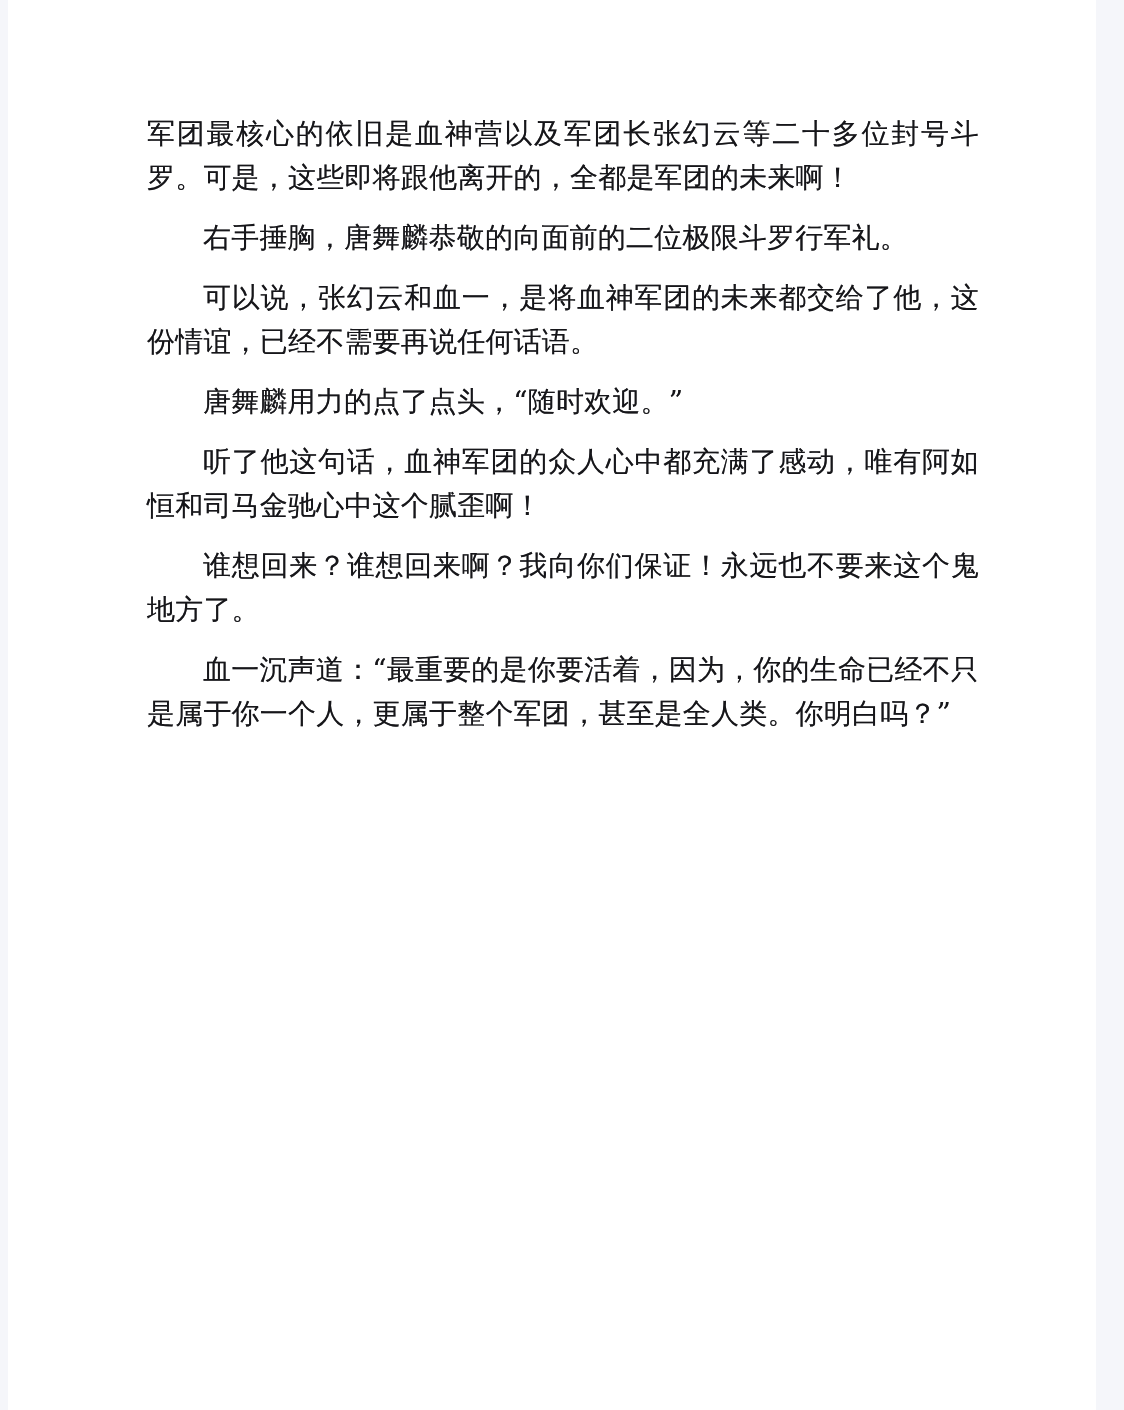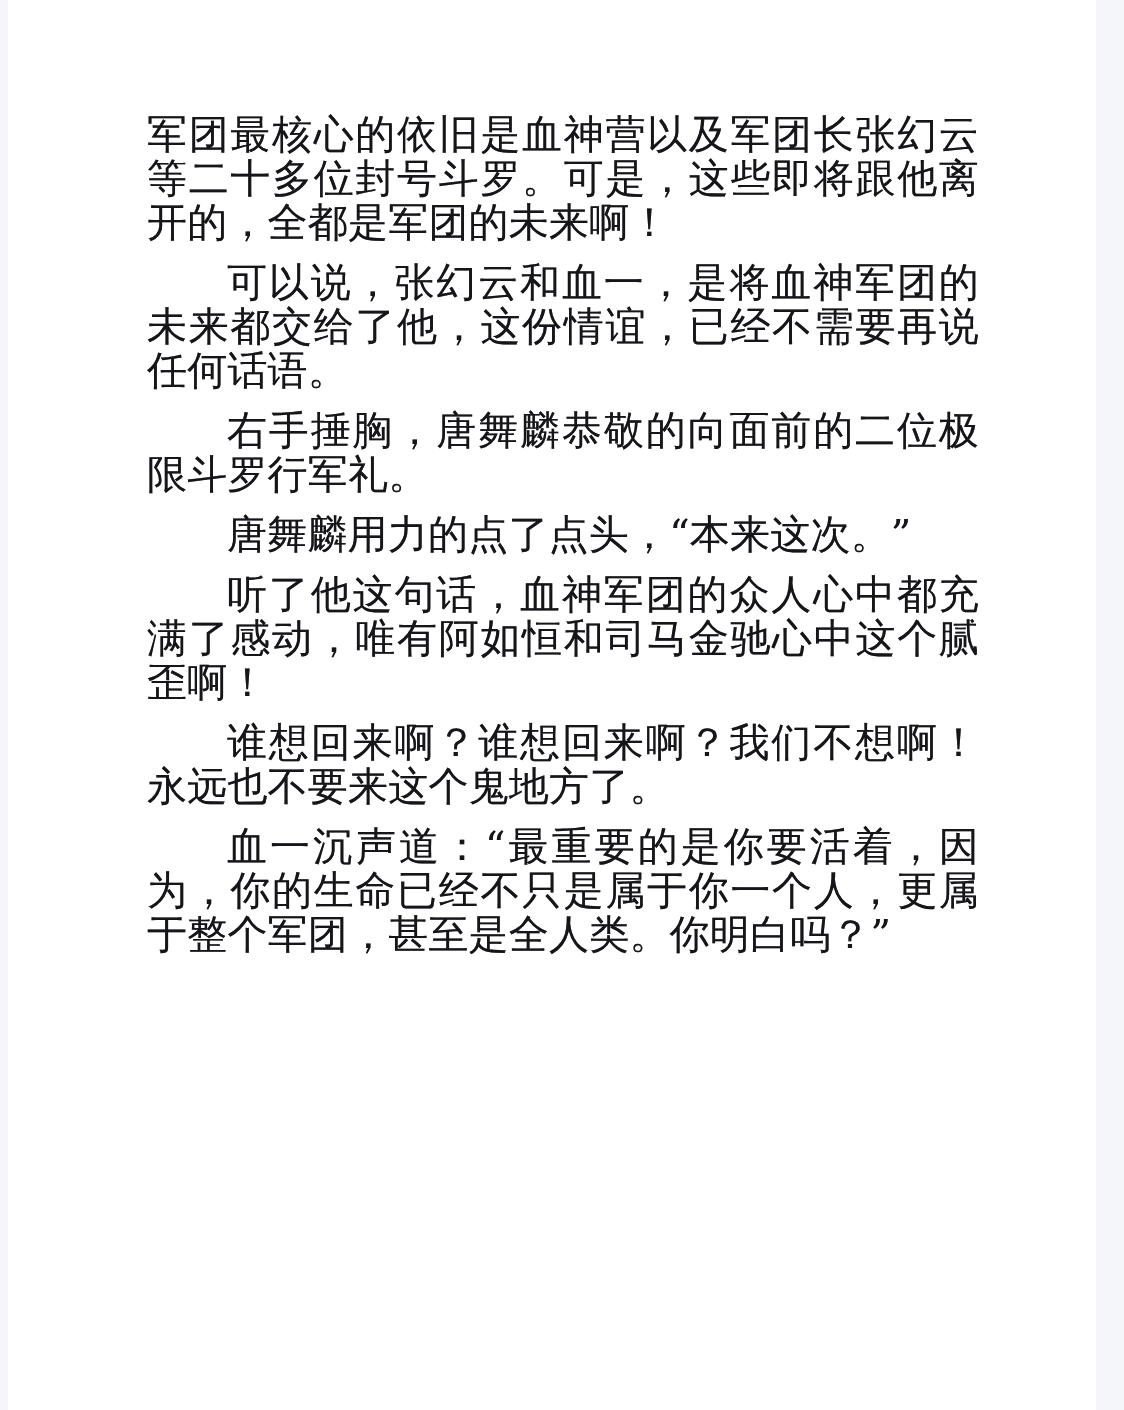--- a/index.html
+++ b/index.html
@@ -34,21 +34,21 @@
 
   .text-column {
     position: absolute;
     left: 139px;          
     top: 112px;
     width: 832px;
   }
 
   .para {
     margin: 0 0 16px 0;
-    font-size: 40px;
+    font-size: 28px;
     line-height: 44px;
     color: #16161a;
     text-align: justify;
     text-justify: inter-ideograph;
     letter-spacing: 0.2px;
     font-weight: 400;
     text-indent: 0;
     word-break: break-all;
   }
 
@@ -62,22 +62,22 @@
     text-shadow: 0 0 0.25px rgba(0,0,0,0.55);
   }
 </style>
 </head>
 <body>
 
 <div class="viewer">
   <div class="page-sheet">
     <div class="text-column">
       <p class="para">军团最核心的依旧是血神营以及军团长张幻云等二十多位封号斗罗。可是，这些即将跟他离开的，全都是军团的未来啊！</p>
+      <p class="para indent">右手捶胸，唐舞麟恭敬的向面前的二位极限斗罗行军礼。</p>
       <p class="para indent">可以说，张幻云和血一，是将血神军团的未来都交给了他，这份情谊，已经不需要再说任何话语。</p>
-      <p class="para indent">右手捶胸，唐舞麟恭敬的向面前的二位极限斗罗行军礼。</p>
-      <p class="para indent">唐舞麟用力的点了点头，“本来这次。”</p>
+      <p class="para indent">唐舞麟用力的点了点头，“随时欢迎。”</p>
       <p class="para indent">听了他这句话，血神军团的众人心中都充满了感动，唯有阿如恒和司马金驰心中这个腻歪啊！</p>
-      <p class="para indent">谁想回来啊？谁想回来啊？我们不想啊！永远也不要来这个鬼地方了。</p>
+      <p class="para indent">谁想回来？谁想回来啊？我向你们保证！永远也不要来这个鬼地方了。</p>
       <p class="para indent">血一沉声道：“最重要的是你要活着，因为，你的生命已经不只是属于你一个人，更属于整个军团，甚至是全人类。你明白吗？”</p>
 
     </div>
   </div>
 </div>
 
 </body></html>

